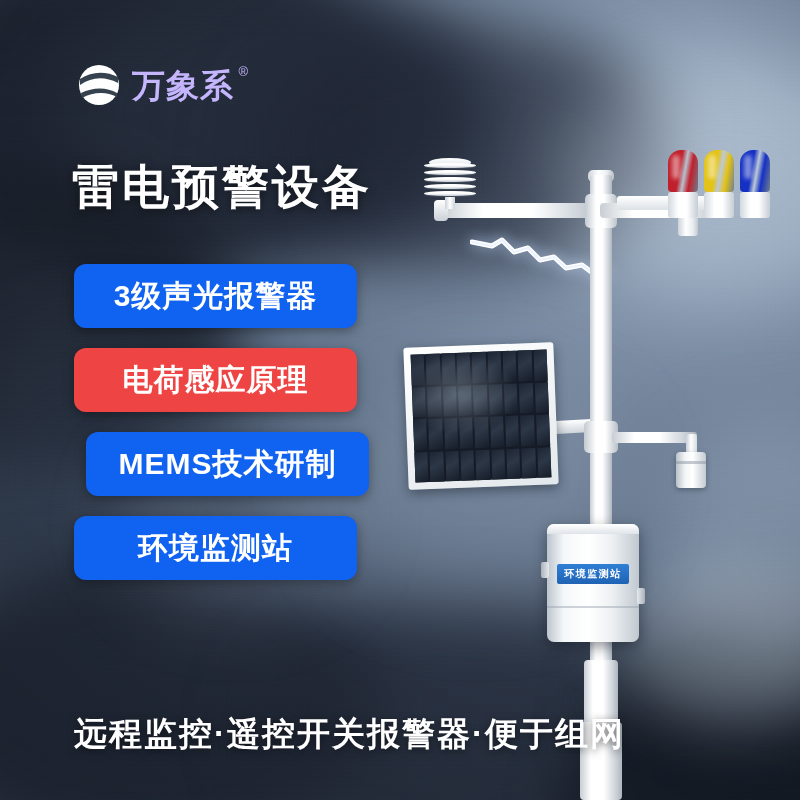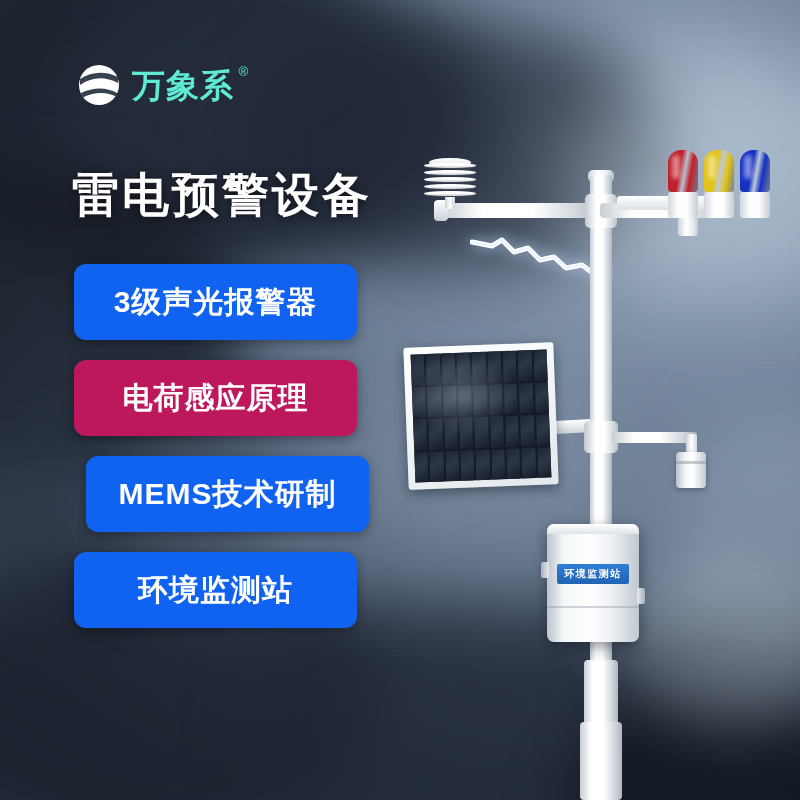--- a/index.html
+++ b/index.html
@@ -34,32 +34,32 @@
   .vignette{position:absolute;inset:0;
     background:radial-gradient(140% 110% at 60% 45%, rgba(0,0,0,0) 40%, rgba(10,14,20,.45) 100%);}
   .grain{position:absolute;inset:0;opacity:.25;
     background-image:
       repeating-linear-gradient(0deg, rgba(255,255,255,.025) 0 1px, rgba(0,0,0,.02) 1px 2px),
       repeating-linear-gradient(90deg, rgba(255,255,255,.02) 0 1px, rgba(0,0,0,.018) 1px 2px);}
 
   
   .logo{position:absolute;left:76px;top:62px;display:flex;align-items:center;gap:10px;}
   .logo-mark{width:46px;height:46px;position:relative;flex:none;}
-  .logo-text{color:#5eead4;font-size:33px;font-weight:bold;letter-spacing:1px;
+  .logo-text{color:#c4b5fd;font-size:33px;font-weight:bold;letter-spacing:1px;
     position:relative;line-height:1;}
   .logo-reg{position:absolute;right:-15px;top:-4px;font-size:13px;font-weight:normal;}
 
   
-  .headline{position:absolute;left:72px;top:171px;color:#ffffff;
+  .headline{position:absolute;left:72px;top:163px;color:#ffffff;
     font-size:47px;font-weight:bold;letter-spacing:3px;line-height:1;
     text-shadow:0 2px 10px rgba(0,0,0,.55);}
 
   
   .badges{position:absolute;left:74px;top:264px;display:flex;flex-direction:column;gap:20px;}
-  .badge{width:283px;height:76px;border-radius:12px;
+  .badge{width:283px;height:64px;border-radius:12px;
     display:flex;align-items:center;justify-content:center;
     color:#ffffff;font-size:30px;font-weight:bold;letter-spacing:1px;
     box-shadow:0 3px 12px rgba(0,0,0,.35);}
 
   
   .tagline{position:absolute;left:74px;top:712px;color:#ffffff;
     font-size:33px;font-weight:bold;letter-spacing:2px;
     text-shadow:0 2px 8px rgba(0,0,0,.5);}
 
   
@@ -282,18 +282,19 @@
     </span>
     <span class="logo-text">
       <span>万象系</span><span class="logo-reg">®</span>
     </span>
   </div>
 
   <div class="headline">雷电预警设备</div>
 
   <div class="badges">
     <div class="badge" id="badge-0" style="background: rgb(16, 98, 240);">3级声光报警器</div>
-    <div class="badge" id="badge-1" style="background: #be185d;">电荷感应原理</div>
+    <div class="badge" id="badge-1" style="background: #ef4444;">电荷感应原理</div>
     <div class="badge" id="badge-2" style="background: rgb(16, 98, 240); margin-left: 12px;">MEMS技术研制</div>
     <div class="badge" id="badge-3" style="background: rgb(16, 98, 240);">环境监测站</div>
   </div>
 
+  <div class="tagline">远程监控·遥控开关报警器·便于组网</div>
 </div>
 
 </body></html>

